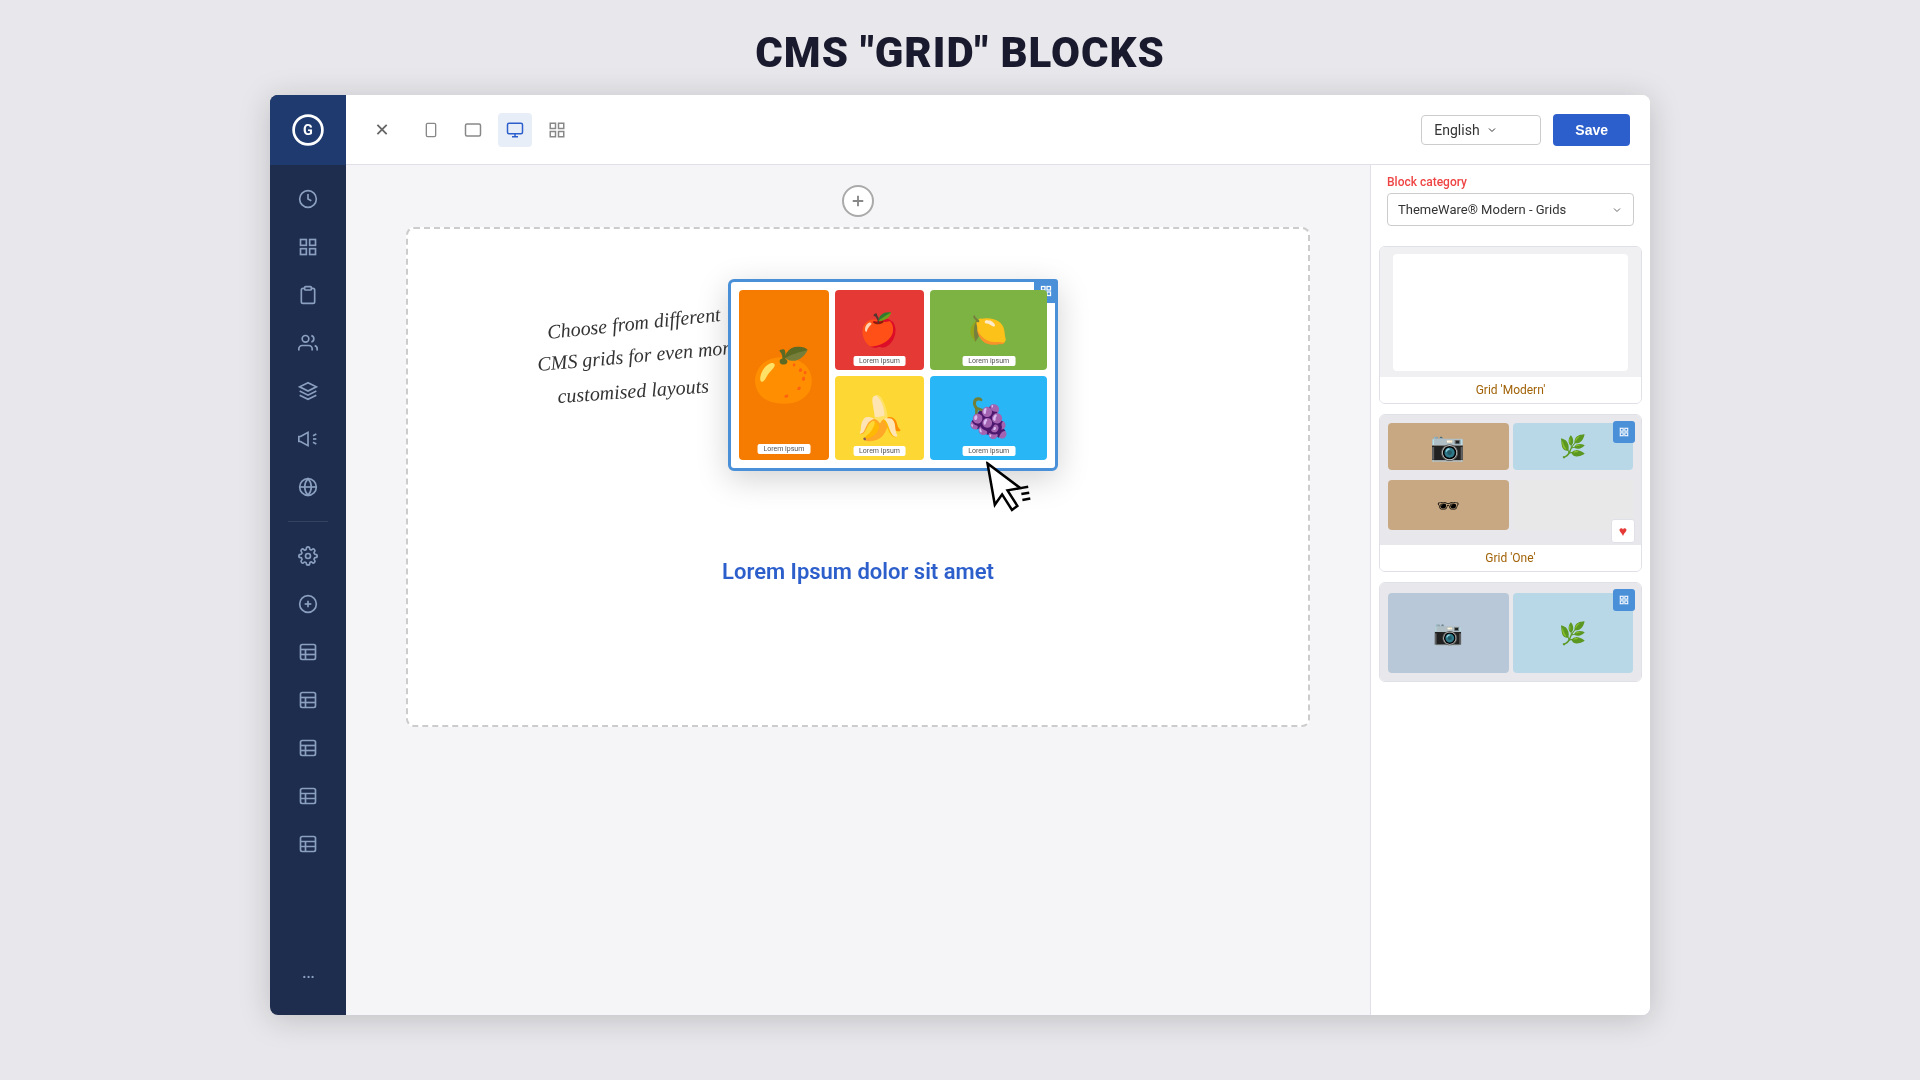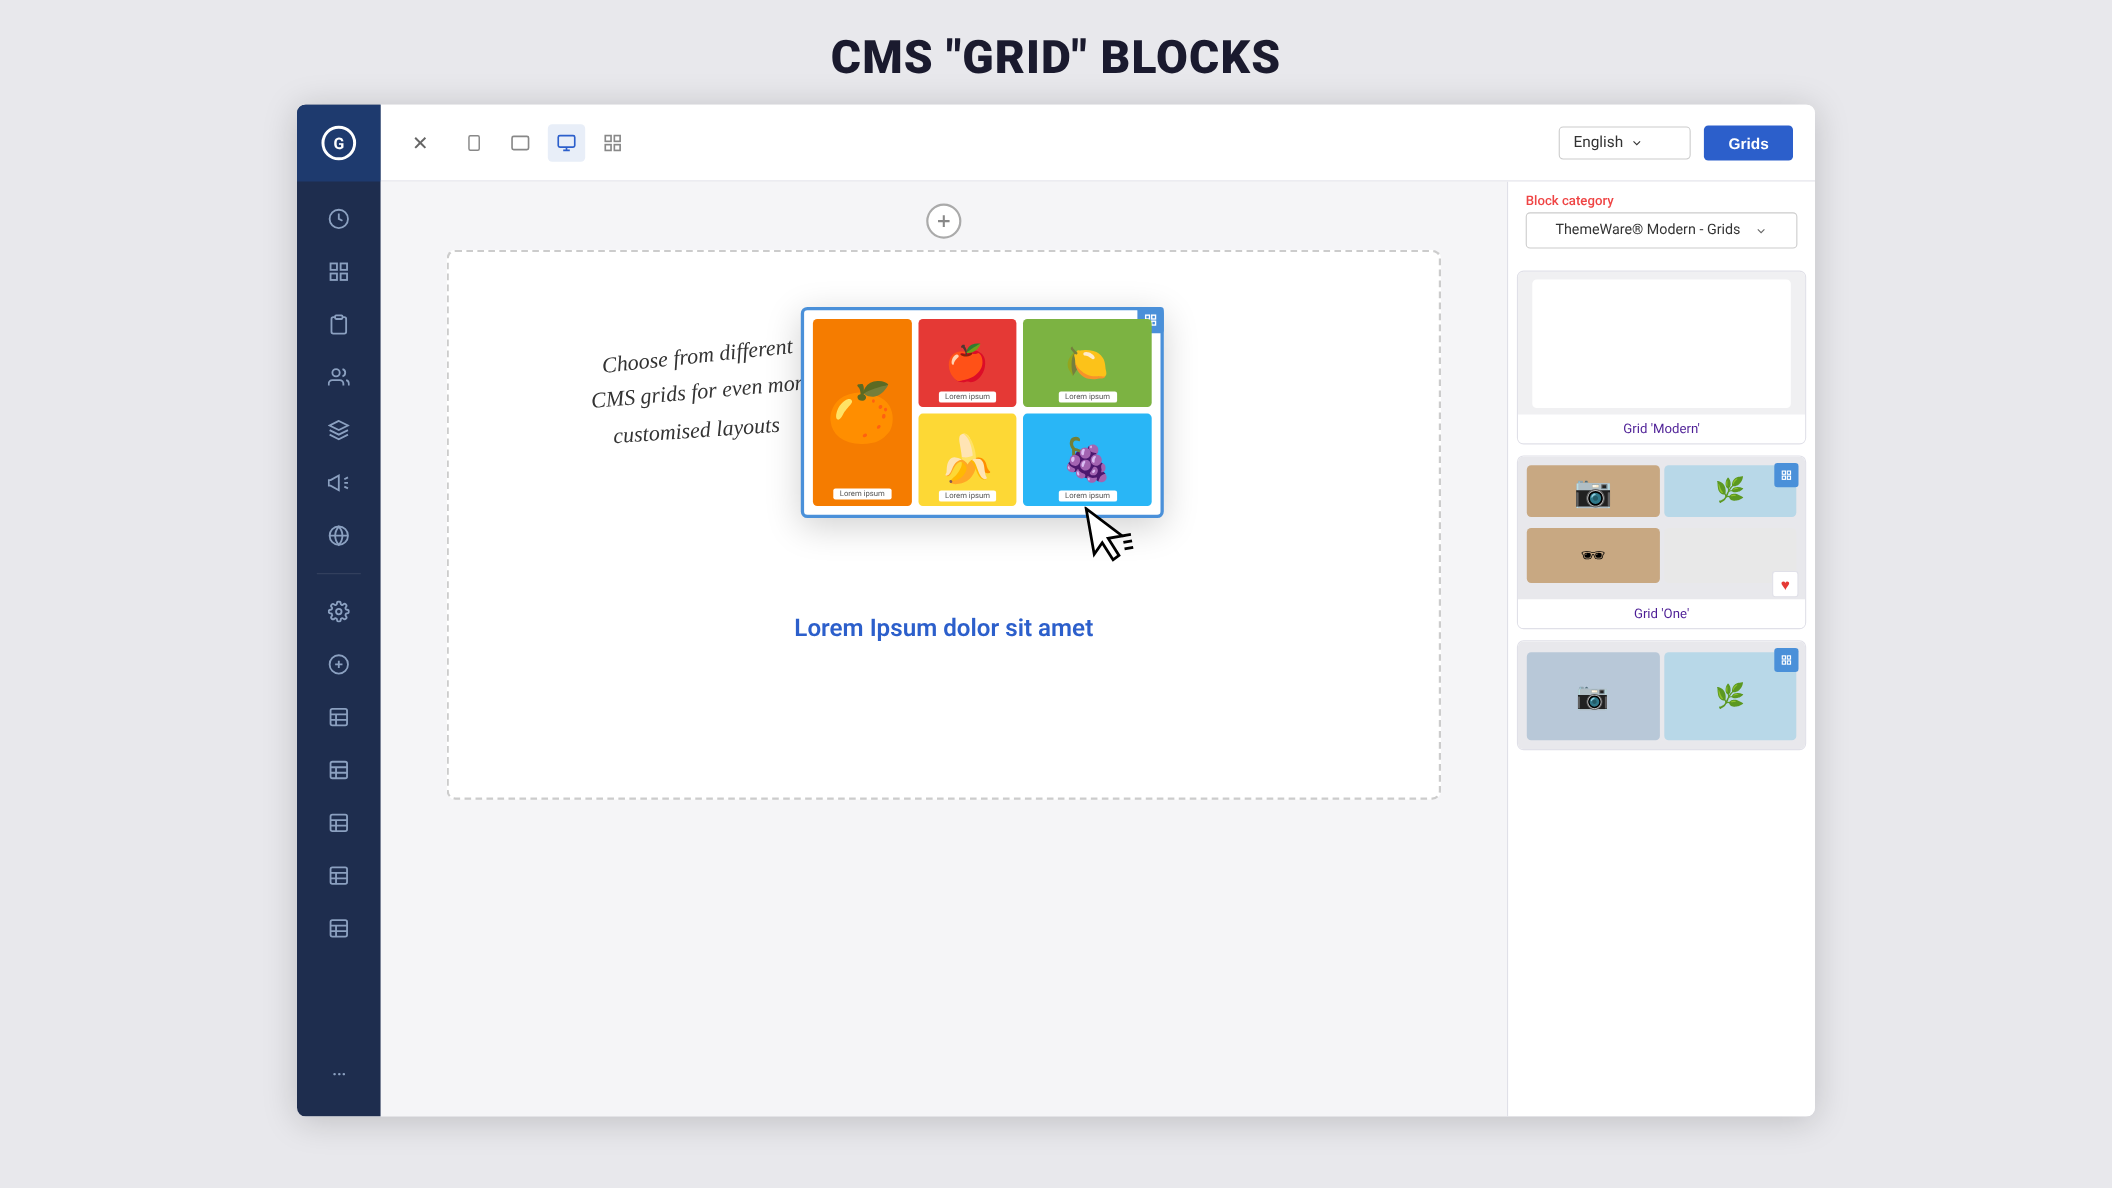--- a/index.html
+++ b/index.html
@@ -401,21 +401,21 @@
     .panel-section-label {
       font-size: 12px;
       color: #ef4444;
       padding: 10px 16px 4px;
       font-weight: 500;
     }
     .panel-dropdown {
       margin: 0 16px 12px;
       border: 1px solid #ccc;
       border-radius: 4px;
-      padding: 8px 26px;
+      padding: 8px 10px;
       font-size: 13px;
       color: #333;
       cursor: pointer;
       background: white;
       display: flex;
       align-items: center;
       justify-content: space-between;
     }
 
     
@@ -436,21 +436,21 @@
       height: 130px;
       background: #f5f5f7;
       display: flex;
       align-items: center;
       justify-content: center;
       overflow: hidden;
     }
     .block-thumb-name {
       padding: 6px 10px;
       font-size: 12px;
-      color: #4c1d95;
+      color: #a16207;
       text-align: center;
       background: white;
     }
     .thumb-badge {
       position: absolute;
       top: 6px;
       right: 6px;
       width: 22px;
       height: 22px;
       background: #4a90d9;
@@ -672,21 +672,21 @@
             </svg>
         </div>
       </div>
       <div class="topbar-right">
         <div class="lang-select">
           <span>English</span>
           <svg width="12" height="12" viewBox="0 0 24 24" fill="none" stroke="currentColor" stroke-width="2">
               <polyline points="6 9 12 15 18 9"></polyline>
             </svg>
         </div>
-        <button class="save-btn">Grids</button>
+        <button class="save-btn">Save</button>
       </div>
     </div>
 
     <div class="editor-area">
 
       <div class="canvas-zone">
         <div class="canvas-scroll-inner">
 
           <div class="add-block-btn">
             <div class="add-block-circle">

